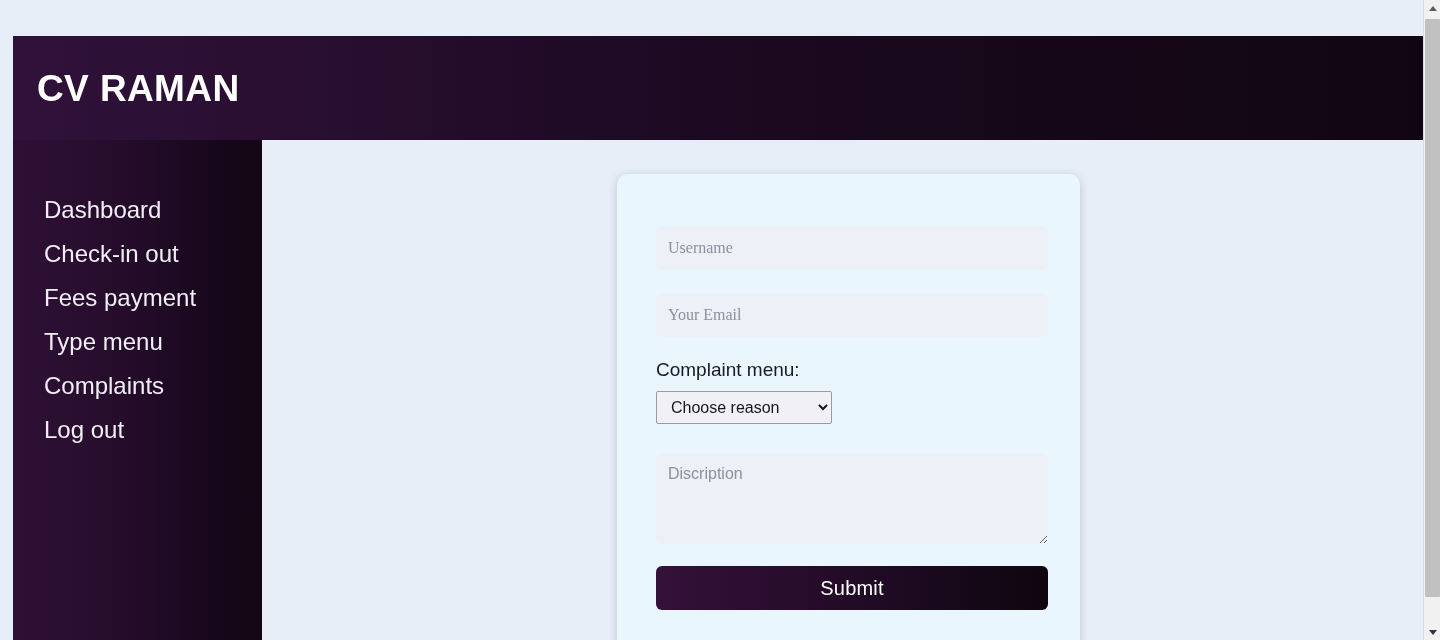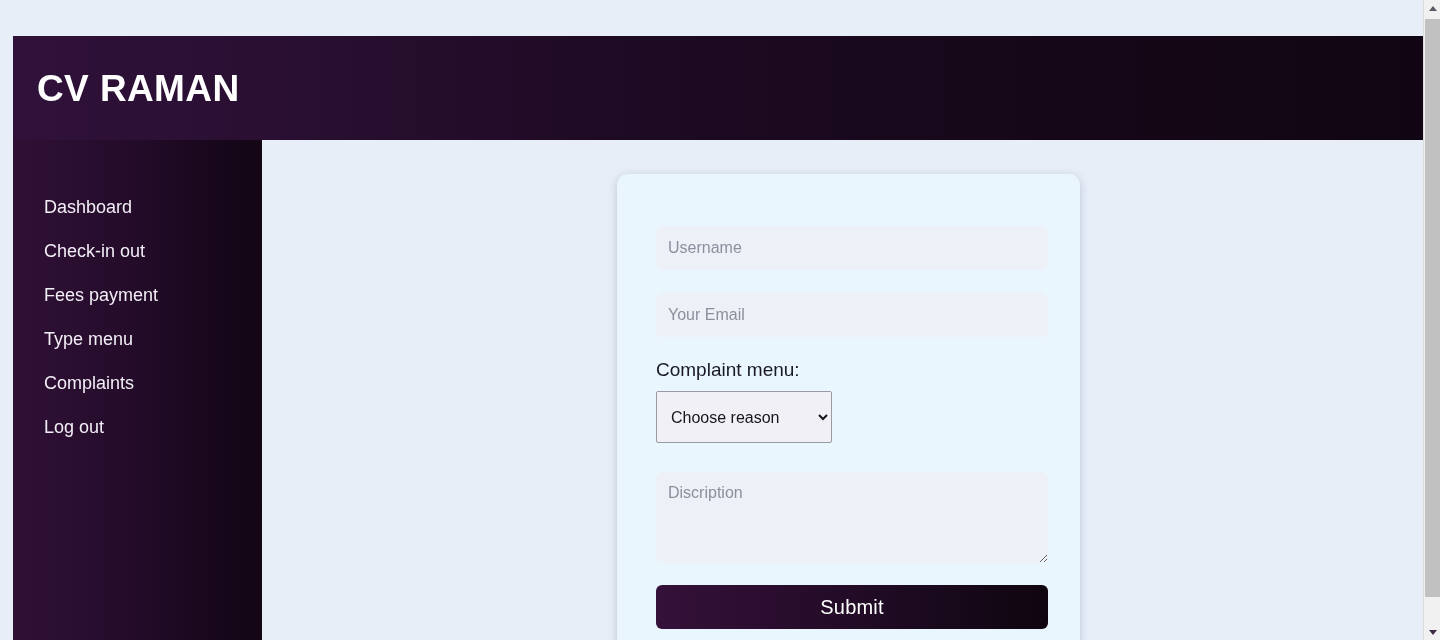--- a/index.html
+++ b/index.html
@@ -54,21 +54,21 @@
     position: absolute;
     left: 0; top: 104px;
     width: 249px;
     height: 536px;
     background: linear-gradient(90deg, #2e1034 0%, #2a0e30 25%, #210b27 55%, #18071c 80%, #140615 100%);
     padding-top: 58px;
   }
   .nav-item {
     display: block;
     color: #f2eef6;
-    font-size: 18px;
+    font-size: 24px;
     line-height: 1;
     padding: 0 0 0 31px;
     margin-bottom: 24px;
     height: 20px;
     white-space: nowrap;
     cursor: pointer;
     text-decoration: none;
   }
 
   
@@ -104,39 +104,39 @@
 
   .field {
     display: block;
     width: 392px;
     height: 44px;
     background: #eef0f8;
     border: none;
     border-radius: 6px;
     padding: 0 12px;
     font-size: 16px;
-    font-family: Liberation Sans, sans-serif;
+    font-family: Liberation Serif, serif;
     color: #30323c;
     margin-bottom: 23px;
     outline: none;
   }
   .field::placeholder { color: #8c8f9c; }
 
   .label {
     display: block;
     font-size: 19px;
     color: #1a1a26;
     margin: 0 0 12px 0;
     line-height: 1;
   }
 
   .select-wrap { margin-bottom: 29px; }
   select.reason {
     width: 176px;
-    height: 52px;
+    height: 33px;
     font-size: 16px;
     font-family: "Liberation Sans", sans-serif;
     color: #16161f;
     background: #f0f0f5;
     border: 1px solid #9a9aa2;
     border-radius: 2px;
     padding: 0 18px 0 10px;
     outline: none;
   }
 

